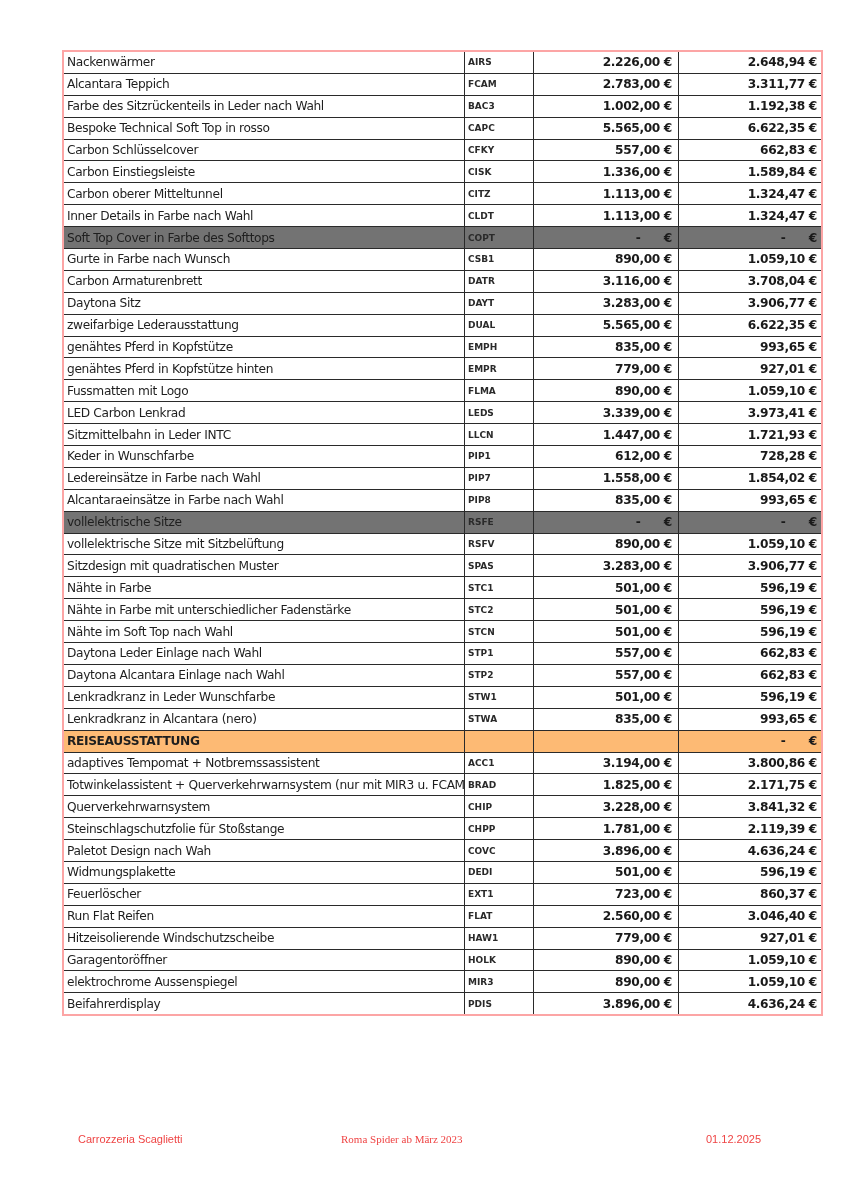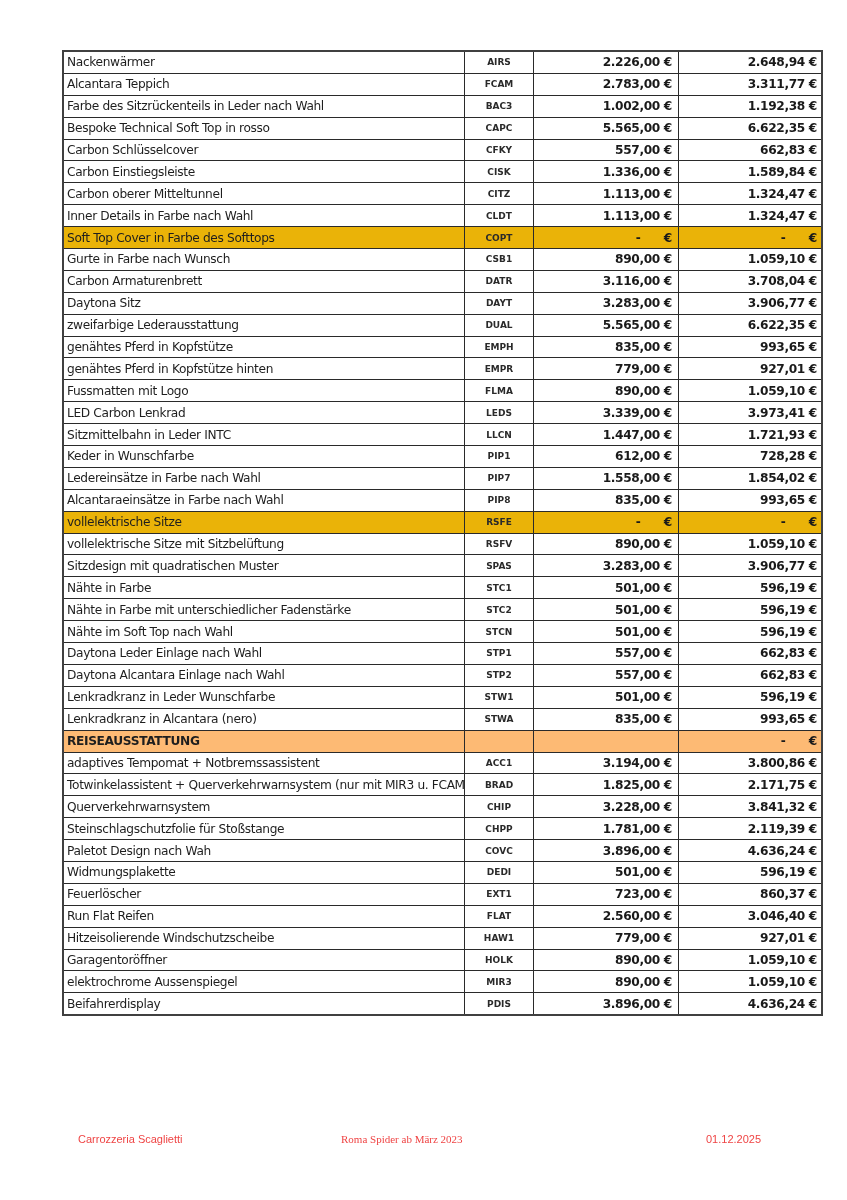--- a/index.html
+++ b/index.html
@@ -18,45 +18,44 @@
     .sheet {
       position: absolute;
       left: 62px;
       top: 50px;
       width: 749px;
     }
     table.price-table {
       border-collapse: collapse;
       width: 749px;
       table-layout: fixed;
-      border: 2px solid #404040;
+      border: 2px solid #fca5a5;
     }
     table.price-table td {
       border: 1.3px solid #2a2a2a;
       height: 20.9px;
       padding: 0 3px;
       font-size: 12.2px;
       line-height: 20px;
       white-space: nowrap;
       overflow: hidden;
       font-family: "DejaVu Sans", sans-serif;
       letter-spacing: -0.35px;
     }
     td.c-desc { width: 394px; text-align: left; color: #1e1e1e; }
     td.c-code {
       width: 62px;
-      text-align: center;
       font-size: 9px !important;
       font-weight: bold;
       letter-spacing: 0px !important;
       color: #2a2a2a;
     }
     td.c-net { width: 135px; text-align: right; font-weight: bold; padding-right: 6px !important; }
     td.c-gross { width: 135px; text-align: right; font-weight: bold; padding-right: 4px !important; }
-    tr.row-green td { background: #eab308; }
+    tr.row-green td { background: #737373; }
     tr.row-blue td { background: #fdba74; }
     tr.row-blue td.c-desc { font-weight: bold; }
     .footer {
       position: absolute;
       top: 1133px;
       left: 0;
       width: 847px;
       height: 20px;
       font-family: "Liberation Sans", sans-serif;
       font-size: 11px;

